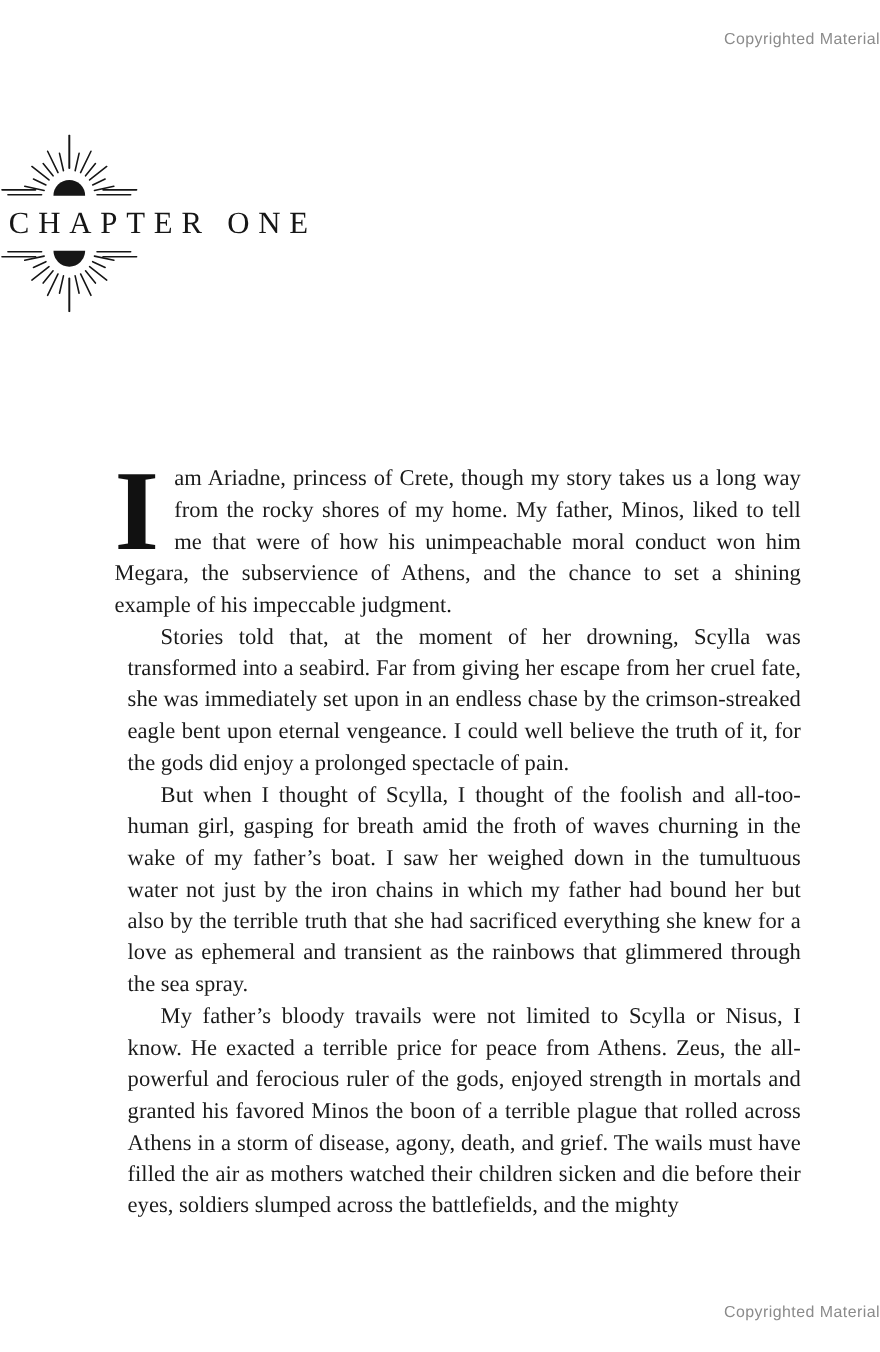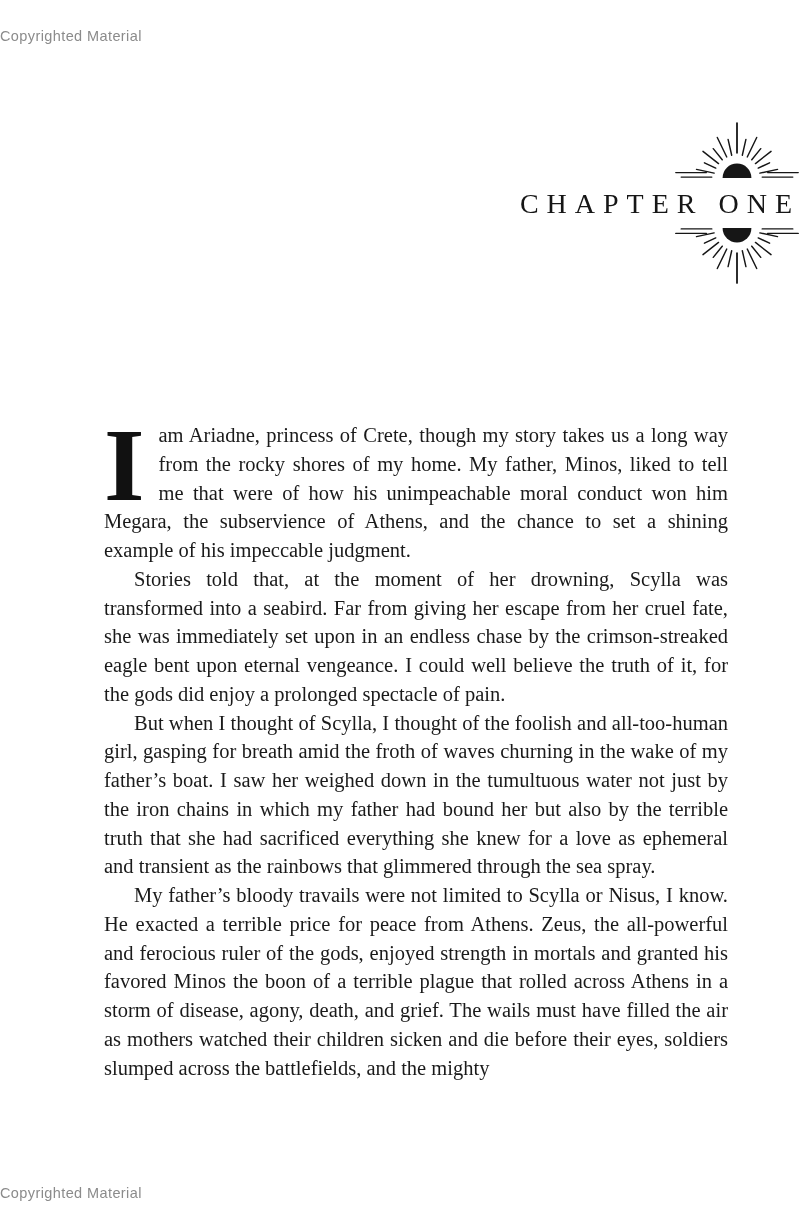--- a/index.html
+++ b/index.html
@@ -9,37 +9,37 @@
     background: #ffffff;
     position: relative;
     font-family: "Liberation Serif", serif;
     color: #1c1c1c;
     overflow: hidden;
   }
   .copyright {
     position: absolute;
     left: 0;
     width: 100%;
-    text-align: left;
+    text-align: right;
     font-family: "Liberation Sans", sans-serif;
     font-size: 14.5px;
     color: #8b8b8b;
     letter-spacing: 0.4px;
   }
   .copyright.top { top: 28px; }
   .copyright.bottom { top: 1185px; }
 
   .chapter-head {
     position: absolute;
     top: 122px;
     left: 0;
     width: 100%;
     display: flex;
     flex-direction: column;
-    align-items: flex-end;
+    align-items: flex-start;
   }
   .ornament { width: 126px; height: 58px; display: block; }
   .ornament.flipped { transform: scaleY(-1); }
   .chapter-title {
     font-family: "Liberation Serif", serif;
     font-weight: 500;
     font-size: 28px;
     letter-spacing: 8px;
     margin: 8px 0 6px 8px; 
     color: #161616;
@@ -50,21 +50,21 @@
     position: absolute;
     top: 421px;
     left: 104px;
     width: 624px;
     font-size: 20.5px;
     line-height: 28.75px;
     text-align: justify;
     color: #1a1a1a;
   }
   .body-text p { margin: 0; }
-  .body-text p.indent { text-indent: 30px; }
+  .body-text p.indent { text-indent: 30px; margin-left: 12px; }
   .dropcap {
     float: left;
     font-weight: bold;
     font-size: 104px;
     line-height: 80px;
     padding: 4px 14px 0 0;
     color: #111;
   }
 </style>
 </head>

